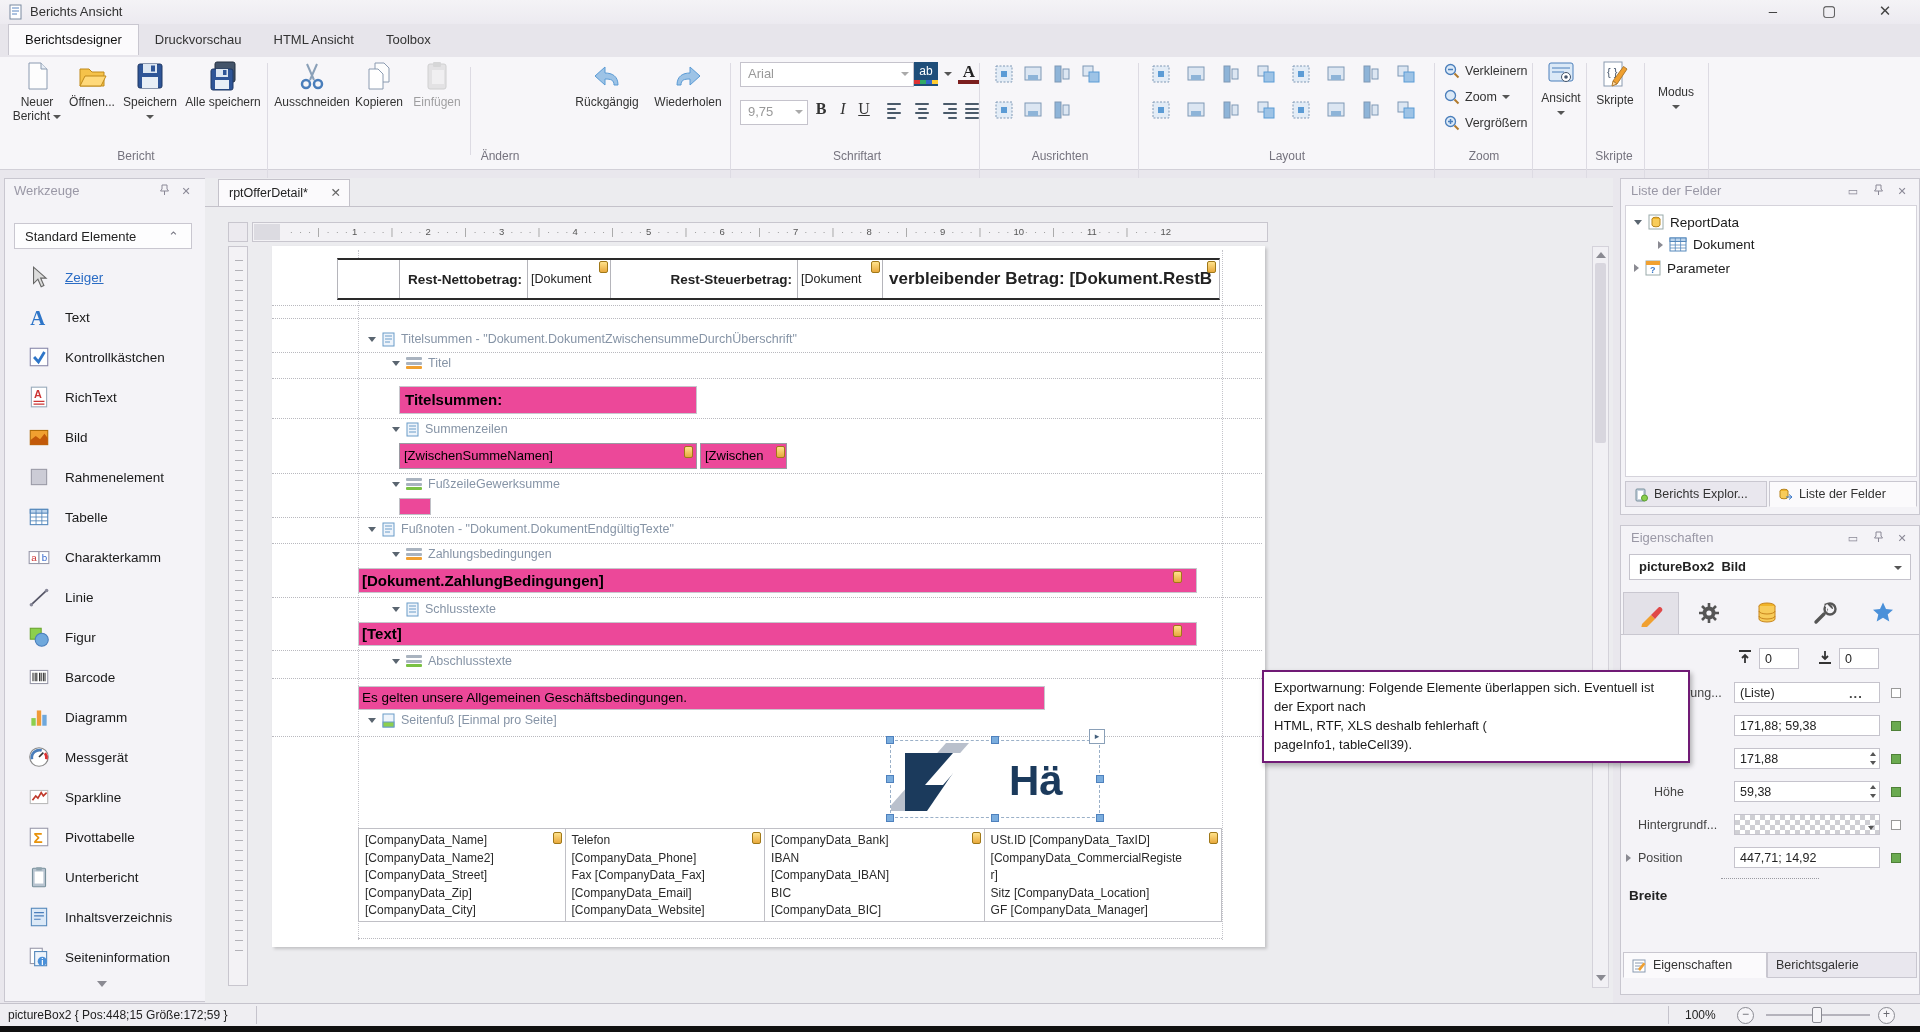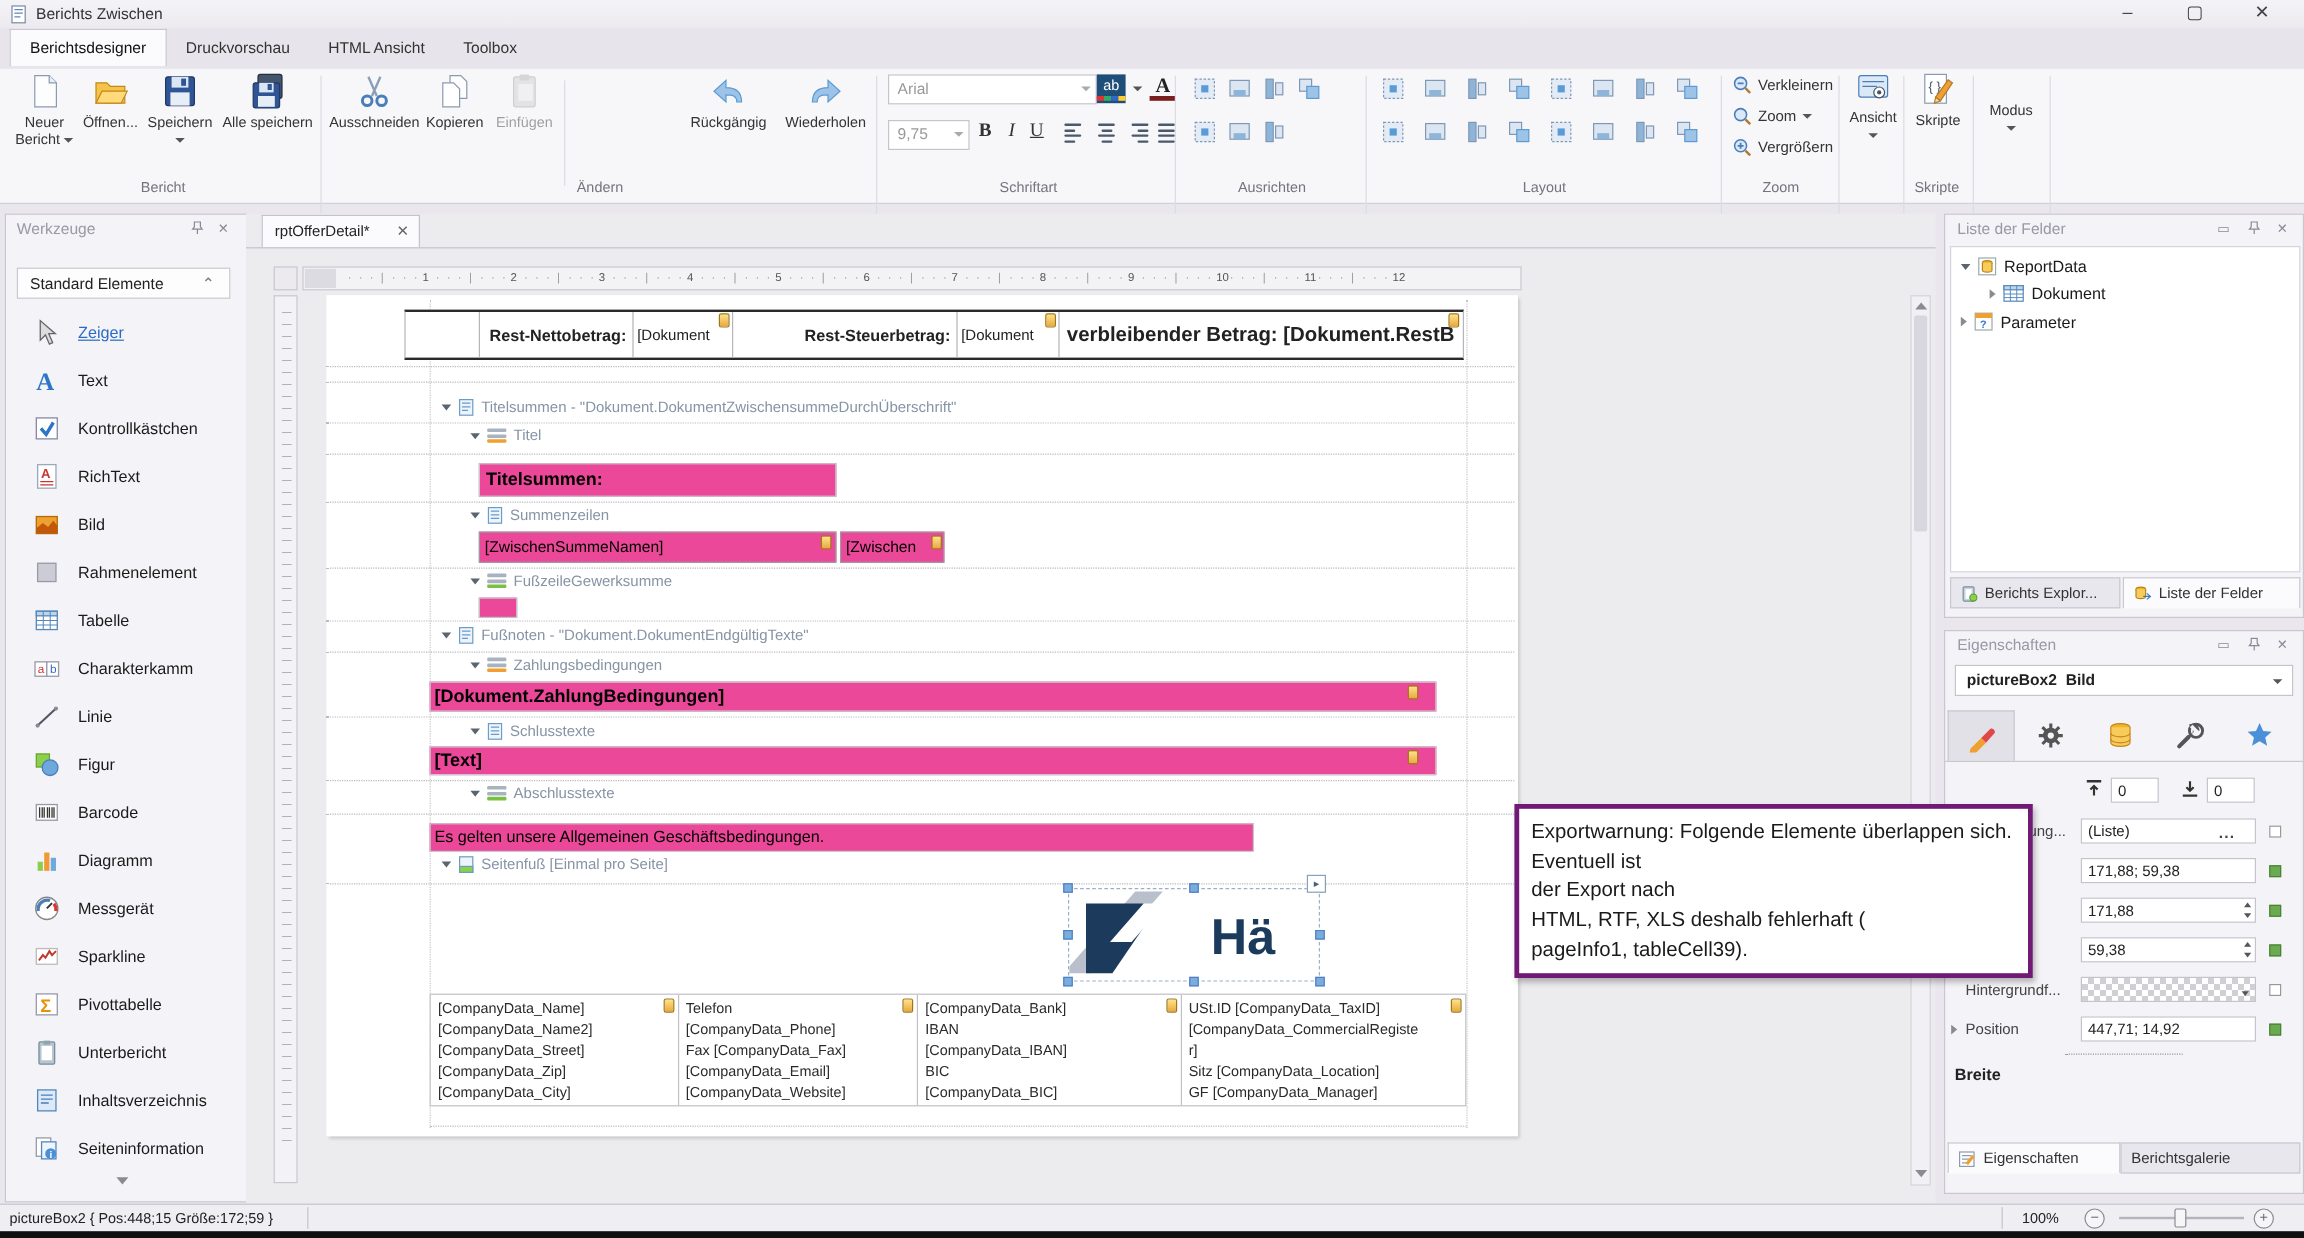--- a/index.html
+++ b/index.html
@@ -83,39 +83,39 @@
   .pval{position:absolute;left:113px;top:2px;width:146px;height:21px;border:1px solid #c5c3cc;background:#fff;font-family:"Liberation Sans",sans-serif;font-size:12.5px;padding:0 5px;box-sizing:border-box;color:#222;}
   .pind{position:absolute;left:270px;top:8px;width:10px;height:10px;border:1px solid #999;background:#fff;box-sizing:border-box;}
   .pind.green{background:#6aaa50;border-color:#4e8038;}
   .spin{position:absolute;left:246px;top:3px;width:11px;height:19px;display:flex;flex-direction:column;justify-content:space-around;align-items:center;}
   .spin i{width:0;height:0;border-left:3.5px solid transparent;border-right:3.5px solid transparent;}
   .spin i.up{border-bottom:4px solid #555;}
   .spin i.dn{border-top:4px solid #555;}
   .proptab-ic{position:absolute;top:0;width:56px;height:42px;text-align:center;padding-top:8px;box-sizing:border-box;}
   .proptab-ic.sel{background:#e3e1e8;border:1px solid #c9c7d0;border-bottom:none;}
   
-  #tooltip{position:absolute;left:1262px;top:670px;width:404px;background:#fff;border:4px solid #701a75;box-shadow:2px 3px 5px rgba(0,0,0,.28);padding:7px 10px;font-size:17px;line-height:1.45;color:#1a1a1a;z-index:50;}
+  #tooltip{position:absolute;left:1262px;top:670px;width:404px;background:#fff;border:2px solid #701a75;box-shadow:2px 3px 5px rgba(0,0,0,.28);padding:7px 10px;font-size:13px;line-height:1.45;color:#1a1a1a;z-index:50;}
   
   #statusbar{position:absolute;left:0;top:1003px;width:1920px;height:23px;background:#efeef2;border-top:1px solid #c5c3cc;font-size:12px;color:#222;}
   #bottom-strip{position:absolute;left:0;top:1026px;width:1920px;height:6px;background:#101010;}
   .zcirc{position:absolute;top:3px;width:15px;height:15px;border:1px solid #8a8a92;border-radius:50%;text-align:center;line-height:13px;color:#6a6a72;font-size:12px;background:#f6f5f8;}
 </style>
 </head>
 <body>
 
 <div id="app">
 
   <div id="titlebar">
     <span class="abs" style="left:8px;top:4px;width:16px;height:16px">
       <svg width="16" height="16" viewBox="0 0 16 16">
           <rect x="2" y="1" width="11" height="14" fill="#fff" stroke="#7a8aa0"></rect>
           <path d="M4 4h7M4 7h7M4 10h5" stroke="#5b86c0" stroke-width="1"></path>
         </svg>
     </span>
-    <span class="title">Berichts Zwischen</span>
+    <span class="title">Berichts Ansicht</span>
     <span class="winbtn" style="left:1748px">–</span>
     <span class="winbtn" style="left:1804px">▢</span>
     <span class="winbtn" style="left:1860px">✕</span>
   </div>
 
   <div id="menubar">
     <div id="menu-tabs" style="padding-left:8px"><span class="mtab active">Berichtsdesigner</span><span class="mtab">Druckvorschau</span><span class="mtab">HTML Ansicht</span><span class="mtab">Toolbox</span></div>
   </div>
 
   <div id="ribbon">
@@ -412,21 +412,21 @@
     <span class="phead-ic" style="left:152px;top:5px"><svg width="11" height="12" viewBox="0 0 11 12">
           <path d="M3 1h5v4l1.5 2h-8L3 5z" fill="none" stroke="#8a8896"></path>
           <path d="M5.5 7v4" stroke="#8a8896"></path>
         </svg></span>
     <span class="phead-ic" style="left:174px">✕</span>
     <div class="standard-hdr">
       <span>Standard Elemente</span>
       <span style="position:absolute;right:12px;top:0;color:#7a7a86">⌃</span>
     </div>
     <div id="toolbox-items" class="abs" style="left:0;top:78px;width:100%;height:720px">
-        <div class="tb-item" style="top: 0px;">
+        <div class="tb-item" style="top: 0px; text-decoration: underline;">
           <span class="tb-ico"><svg viewBox="0 0 22 22">
               <path d="M6 2 L6 17 L10 13 L13 20 L15.5 18.8 L12.5 12 L17.5 12 Z" fill="#dcdcdc" stroke="#666"></path>
             </svg></span>
           <span class="tb-label link">Zeiger</span>
         </div>
         <div class="tb-item" style="top: 40px;">
           <span class="tb-ico"><svg viewBox="0 0 22 22">
               <text x="3" y="18" font-size="19" font-weight="bold" fill="#2e75c8" font-family="Liberation Serif,serif">A</text>
             </svg></span>
           <span class="tb-label">Text</span>

